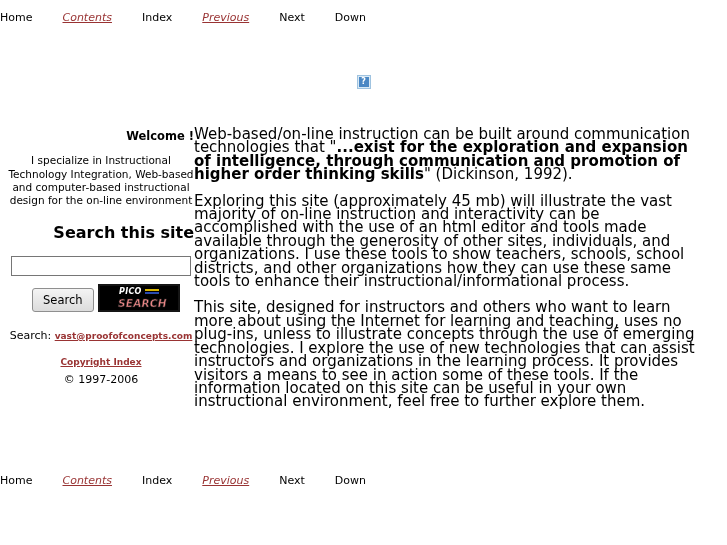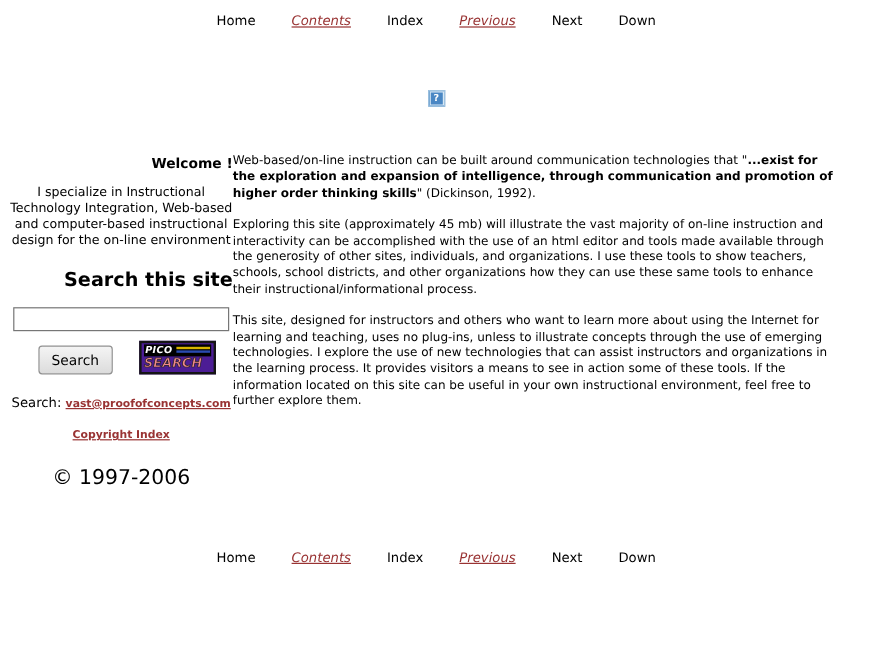--- a/index.html
+++ b/index.html
@@ -8,21 +8,21 @@
     width: 727px; height: 545px;
     background: #ffffff;
     color: #000000;
     font-family: "DejaVu Sans", "Liberation Sans", sans-serif;
     overflow: hidden;
   }
   .page { position: relative; width: 727px; height: 545px; }
 
   
   .nav {
-    display: flex; justify-content: center; align-items: baseline;
+    display: flex; align-items: baseline;
     gap: 30px; font-size: 11px; line-height: 13px;
   }
   .top-nav { padding-top: 11px; }
   .bottom-nav { margin-top: 52px; }
   .nav .nav-plain { color: #000; }
   .nav .nav-link {
     color: #993333; text-decoration: underline; cursor: pointer; font-weight: 500; font-style: italic;
   }
 
   
@@ -62,23 +62,23 @@
     padding: 0 14px 0 24px; margin-top: 8px;
   }
   .search-button {
     font-family: "DejaVu Sans", "Liberation Sans", sans-serif;
     font-size: 11.5px; color: #000;
     background: linear-gradient(#f4f4f4, #dcdcdc);
     border: 1px solid #8f8f8f; border-radius: 3px;
     padding: 4px 10px; cursor: pointer;
   }
   .pico-logo {
-    display: inline-block; width: 64px;
-    border: 2px solid #151515; background: #4c1d95;
-    padding: 1px 2px; cursor: pointer; text-align: left;
+    display: inline-block; width: 82px;
+    border: 2px solid #151515; background: #000000;
+    padding: 1px 18px; cursor: pointer; text-align: left;
   }
   .pico-top { display: flex; align-items: center; background: #000000; height: 10px; padding: 0 1px; }
   .pico-word {
     color: #ffffff; font-weight: bold; font-style: italic;
     font-size: 8px; line-height: 1; letter-spacing: 0.3px;
   }
   .pico-stripes { flex: 1; margin-left: 3px; display: flex; flex-direction: column; gap: 1px; }
   .stripe { height: 2px; }
   .stripe-yellow { background: #d8b400; }
   .stripe-blue { background: #2a4bb0; }
@@ -87,26 +87,26 @@
     color: #f08888; font-weight: bold; font-style: italic;
     font-size: 10.5px; line-height: 12px; letter-spacing: 0.2px;
     -webkit-text-stroke: 0.6px #222222;
   }
   .email-row { margin-top: 17px; font-size: 11px; }
   .small-link {
     color: #993333; font-weight: bold; font-size: 9px;
     text-decoration: underline; cursor: pointer;
   }
   .copyright-row { margin-top: 12px; }
-  .copyright-year { margin-top: 22px; font-size: 17px; }
+  .copyright-year { margin-top: 4px; font-size: 11px; }
 
   
   .main {
     width: 510px; margin-left: 0px; padding-right: 6px;
-    font-size: 10px; line-height: 13.4px;
+    font-size: 15px; line-height: 13.4px;
     text-align: left;
   }
   .main p { margin: 0 0 13px 0; }
   .main p.bold-para { font-weight: bold; }
   .main b { font-weight: bold; }
 </style>
 </head>
 <body>
 
 <div class="page">

